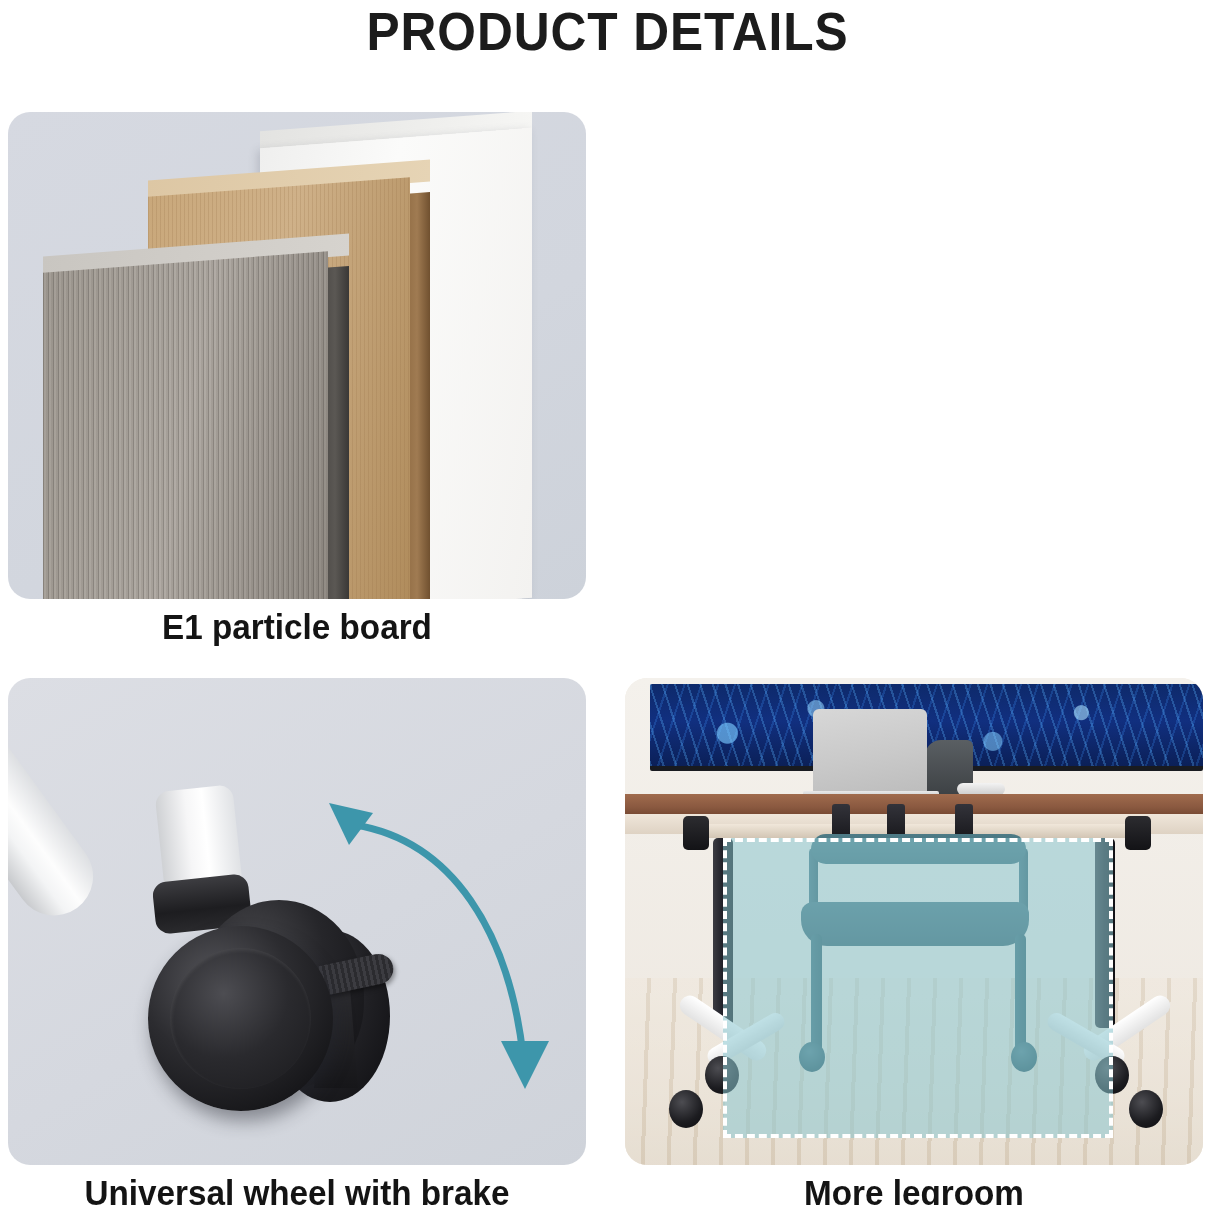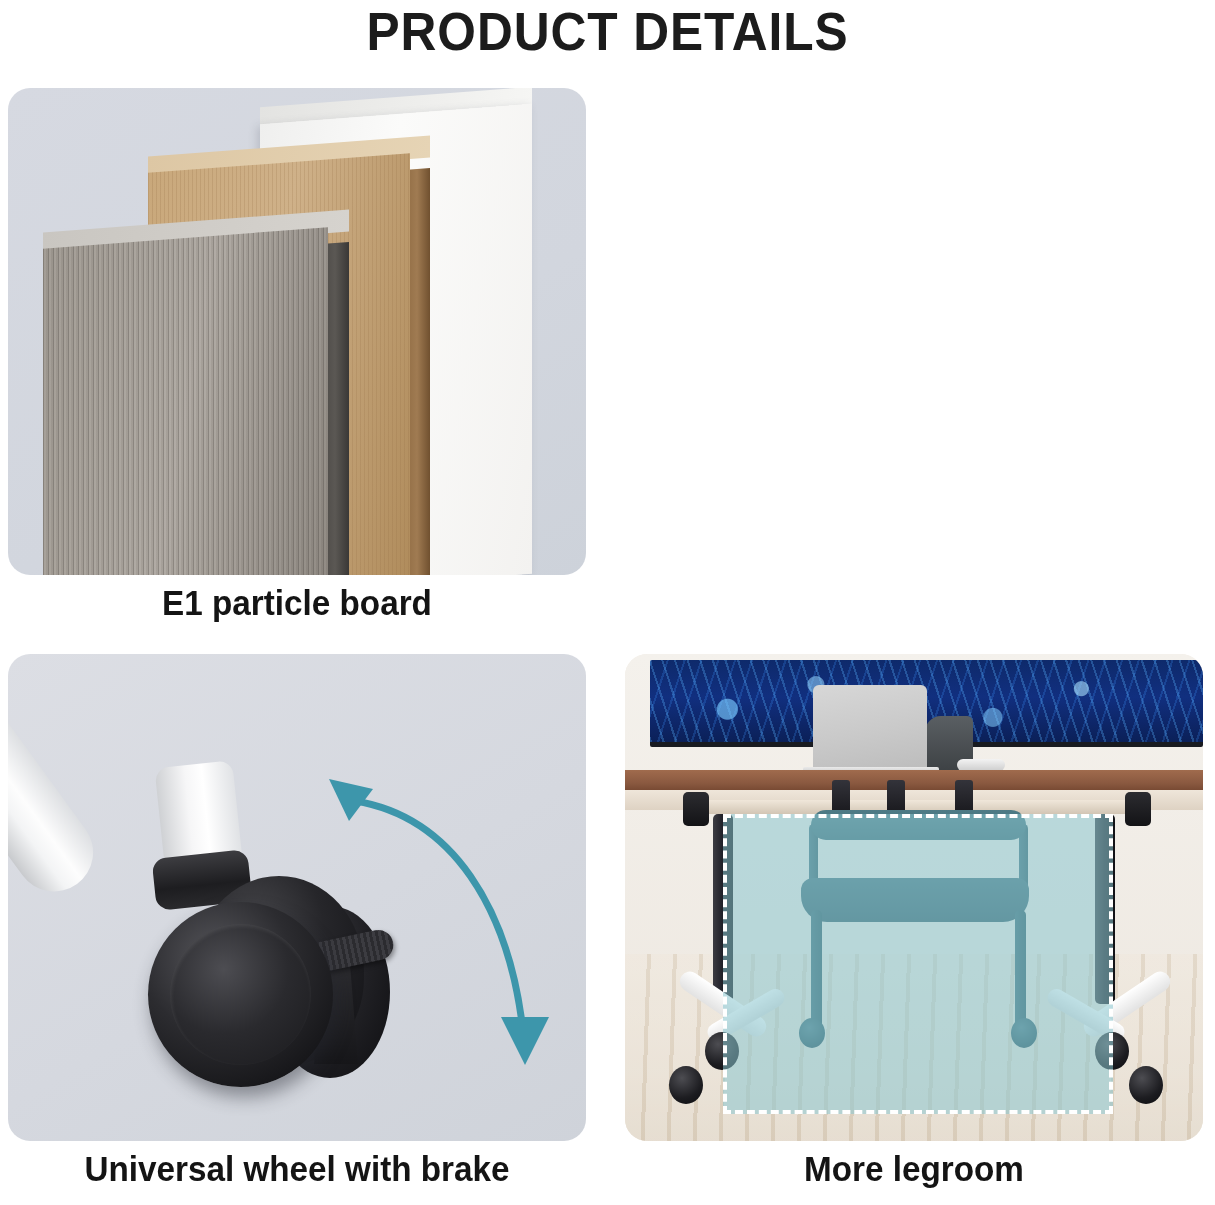--- a/index.html
+++ b/index.html
@@ -37,20 +37,21 @@
     position: absolute;
     left: 0;
     top: 88px;
     width: 1215px;
     height: 1117px;
   }
   .cell {
     position: absolute;
     width: 629px;
     height: 545px;
+    margin-top: 24px;
   }
   .cell.c1 { left: 8px;   top: 0px; }
   .cell.c2 { left: 625px; top: 0px; }
   .cell.c3 { left: 8px;   top: 566px; }
   .cell.c4 { left: 625px; top: 566px; }
 
   .panel {
     position: absolute;
     left: 0; top: 0;
     width: 578px;

